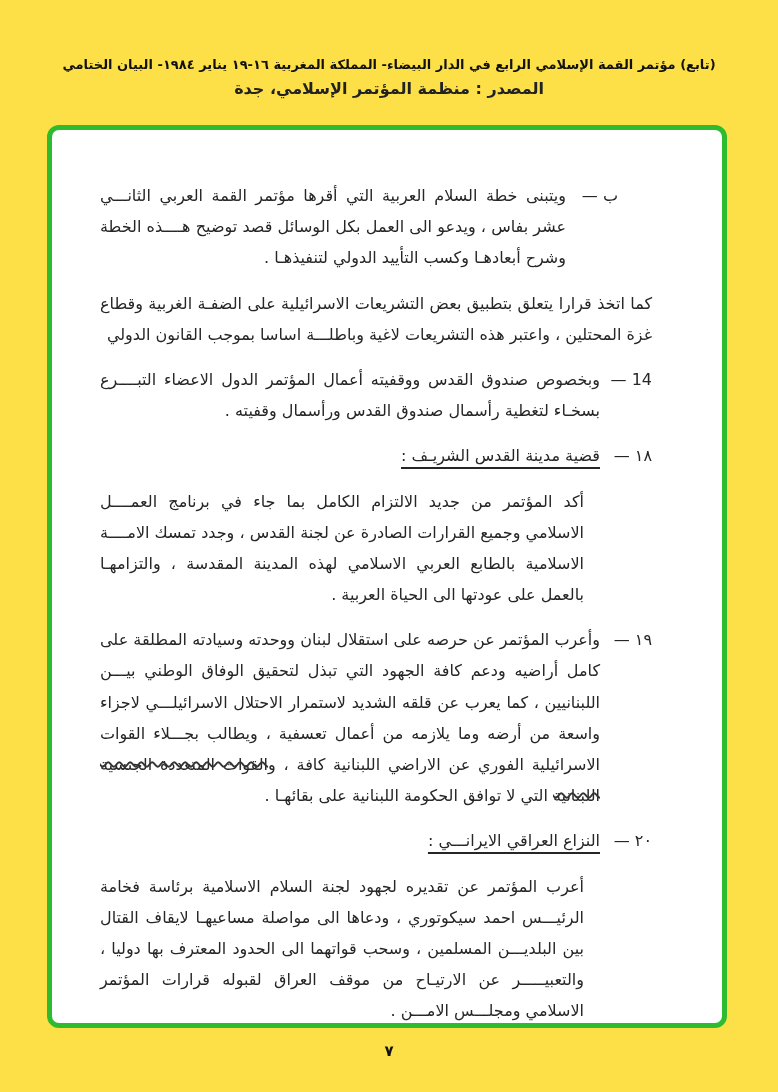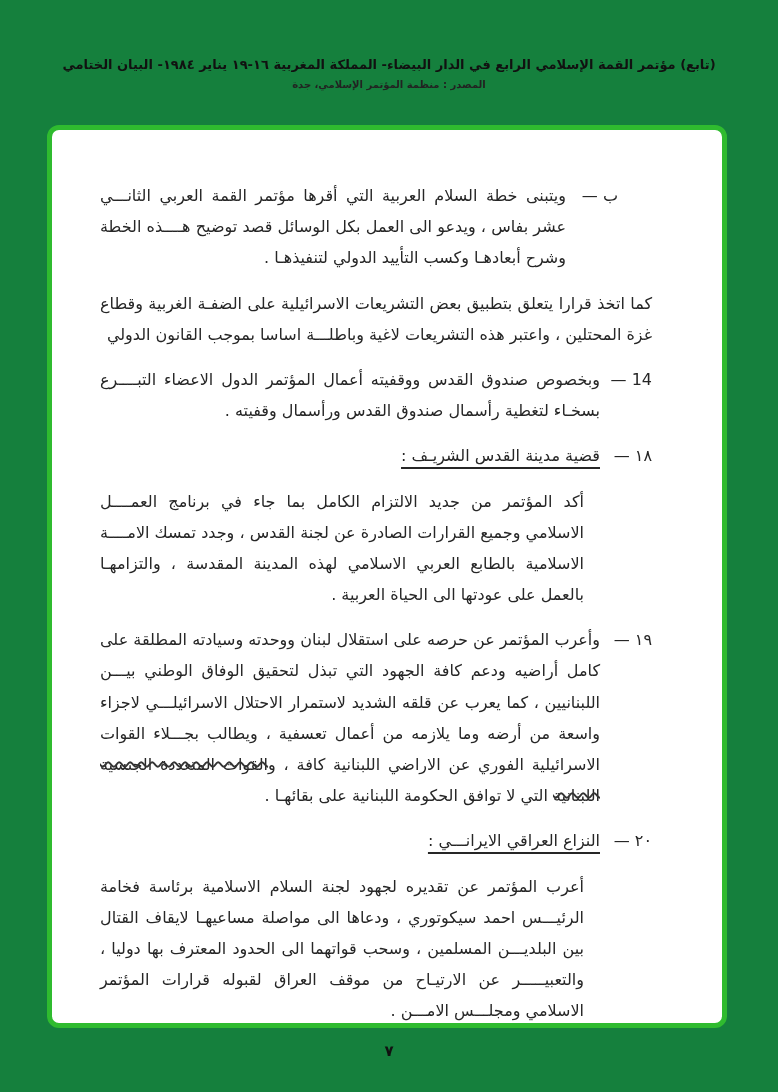--- a/index.html
+++ b/index.html
@@ -5,42 +5,42 @@
   html, body {
     margin: 0;
     padding: 0;
     background: #ffffff;
     font-family: "DejaVu Sans", sans-serif;
   }
   .page {
     position: relative;
     width: 778px;
     height: 1092px;
-    background: #15803d;
+    background: #fde047;
     overflow: hidden;
   }
   
   .header {
     position: absolute;
     top: 56px;
     left: 40px;
     right: 40px;
     direction: rtl;
     text-align: center;
     color: #111111;
   }
   .header-title {
     font-size: 13px;
     font-weight: bold;
     letter-spacing: 0px;
     line-height: 1.4;
   }
   .header-source {
     margin-top: 5px;
-    font-size: 10px;
+    font-size: 16px;
     font-weight: bold;
     color: #222222;
   }
   
   .frame {
     position: absolute;
     left: 47px;
     top: 125px;
     width: 680px;
     height: 903px;

